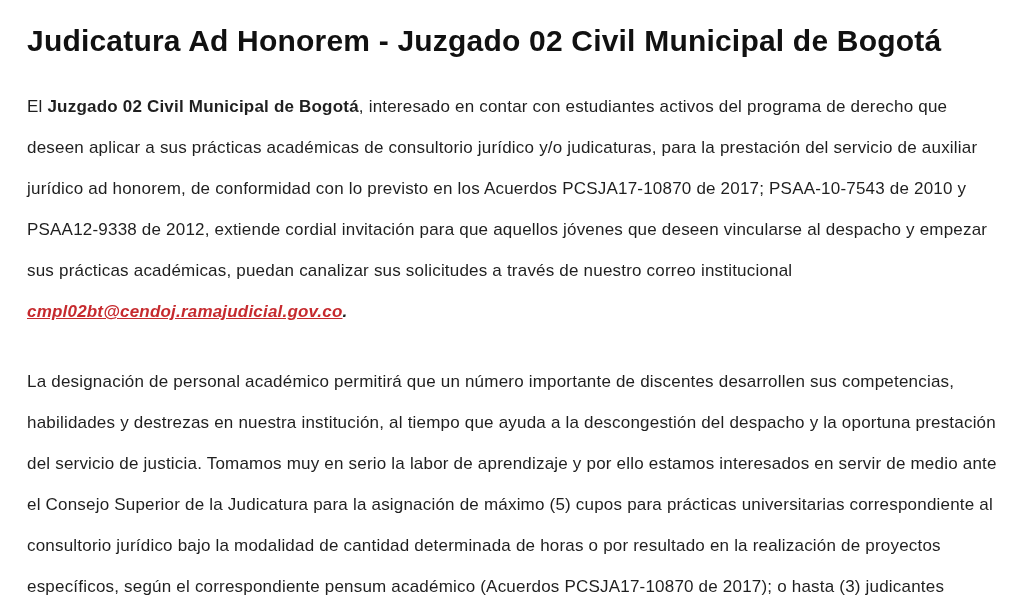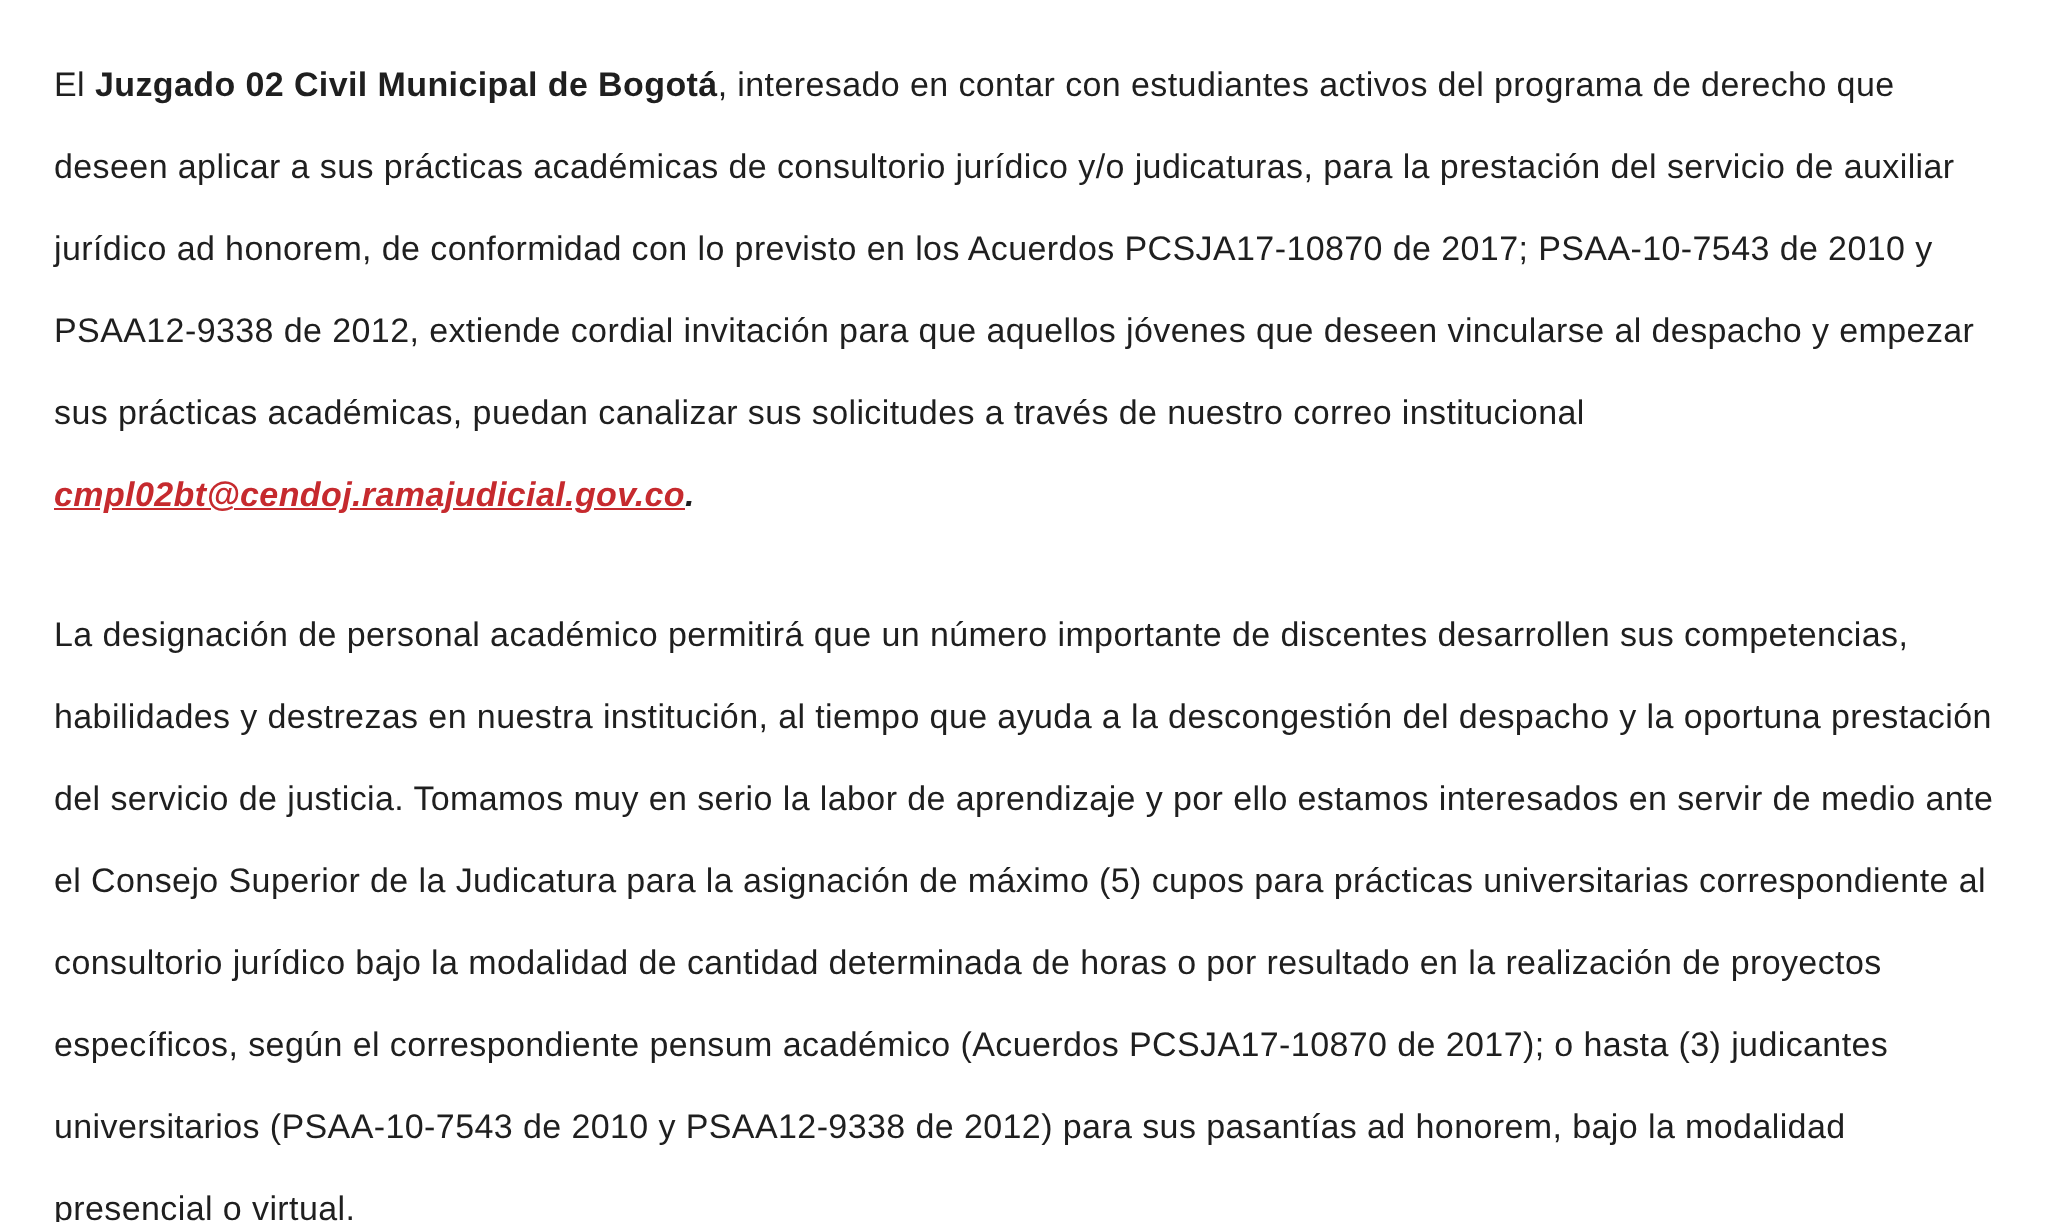--- a/index.html
+++ b/index.html
@@ -55,20 +55,21 @@
     line-height: 29px;
     letter-spacing: 0.2px;
     margin-top: 29px;
   }
 </style>
 </head>
 <body>
 
 <div class="page">
 
+  <h1 class="page-title">Judicatura Ad Honorem - Juzgado 02 Civil Municipal de Bogotá</h1>
 
   <p class="body-text">
     <span>El </span><strong>Juzgado 02 Civil Municipal de Bogotá</strong><span>, interesado en contar con estudiantes activos del programa de derecho que deseen aplicar a sus prácticas académicas de consultorio jurídico y/o judicaturas, para la prestación del servicio de auxiliar jurídico ad honorem, de conformidad con lo previsto en los Acuerdos PCSJA17-10870 de 2017; PSAA-10-7543 de 2010 y PSAA12-9338 de 2012, extiende cordial invitación para que aquellos jóvenes que deseen vincularse al despacho y empezar sus prácticas académicas, puedan canalizar sus solicitudes a través de nuestro correo institucional </span><a class="email-link" href="#">cmpl02bt@cendoj.ramajudicial.gov.co</a><span class="end-period">.</span>
   </p>
 
   <p class="body-text">La designación de personal académico permitirá que un número importante de discentes desarrollen sus competencias, habilidades y destrezas en nuestra institución, al tiempo que ayuda a la descongestión del despacho y la oportuna prestación del servicio de justicia. Tomamos muy en serio la labor de aprendizaje y por ello estamos interesados en servir de medio ante el Consejo Superior de la Judicatura para la asignación de máximo (5) cupos para prácticas universitarias correspondiente al consultorio jurídico bajo la modalidad de cantidad determinada de horas o por resultado en la realización de proyectos específicos, según el correspondiente pensum académico (Acuerdos PCSJA17-10870 de 2017); o hasta (3) judicantes universitarios (PSAA-10-7543 de 2010 y PSAA12-9338 de 2012) para sus pasantías ad honorem, bajo la modalidad presencial o virtual.</p>
 
   <p class="closing">Cordial saludo.</p>
 
 </div>

